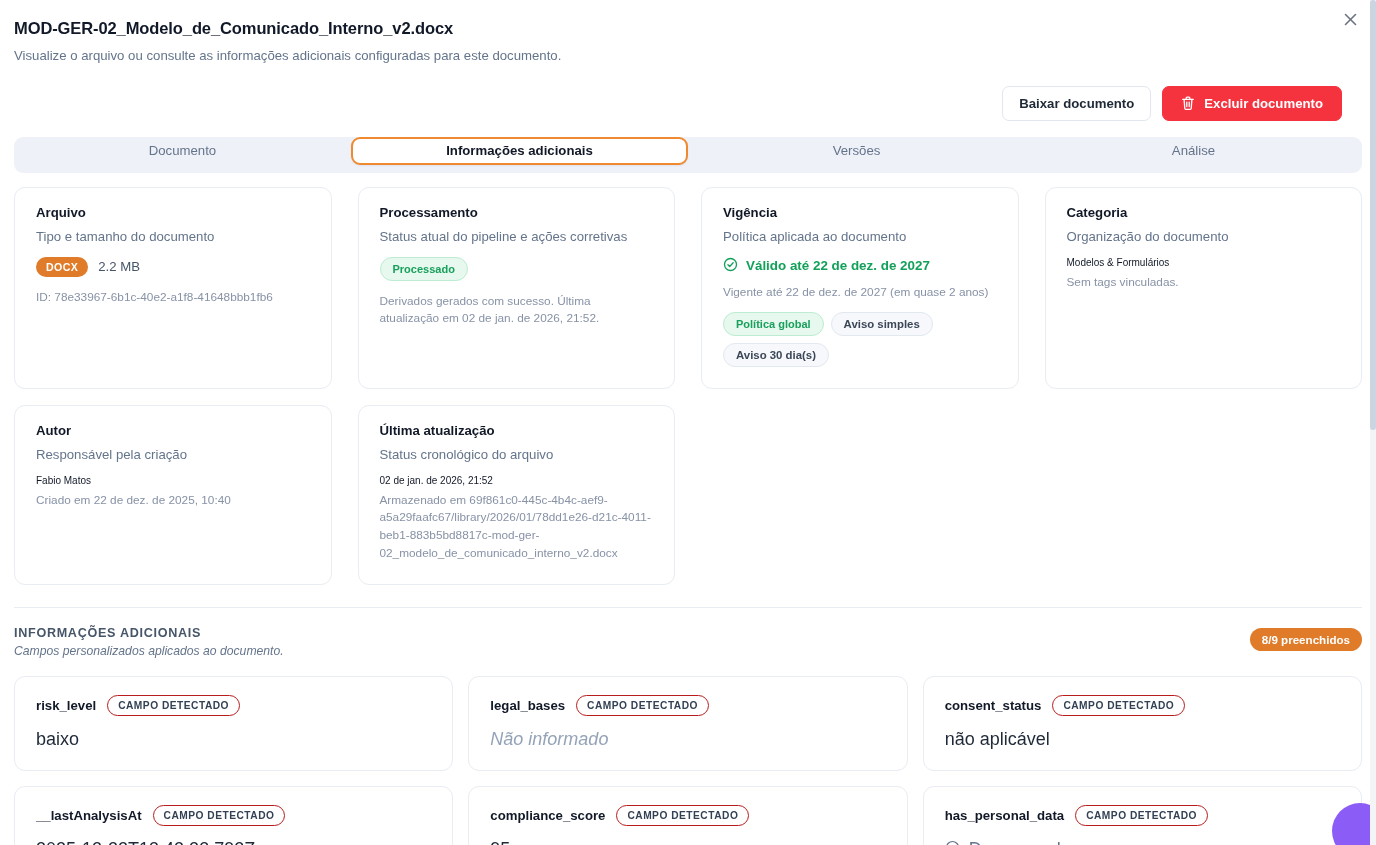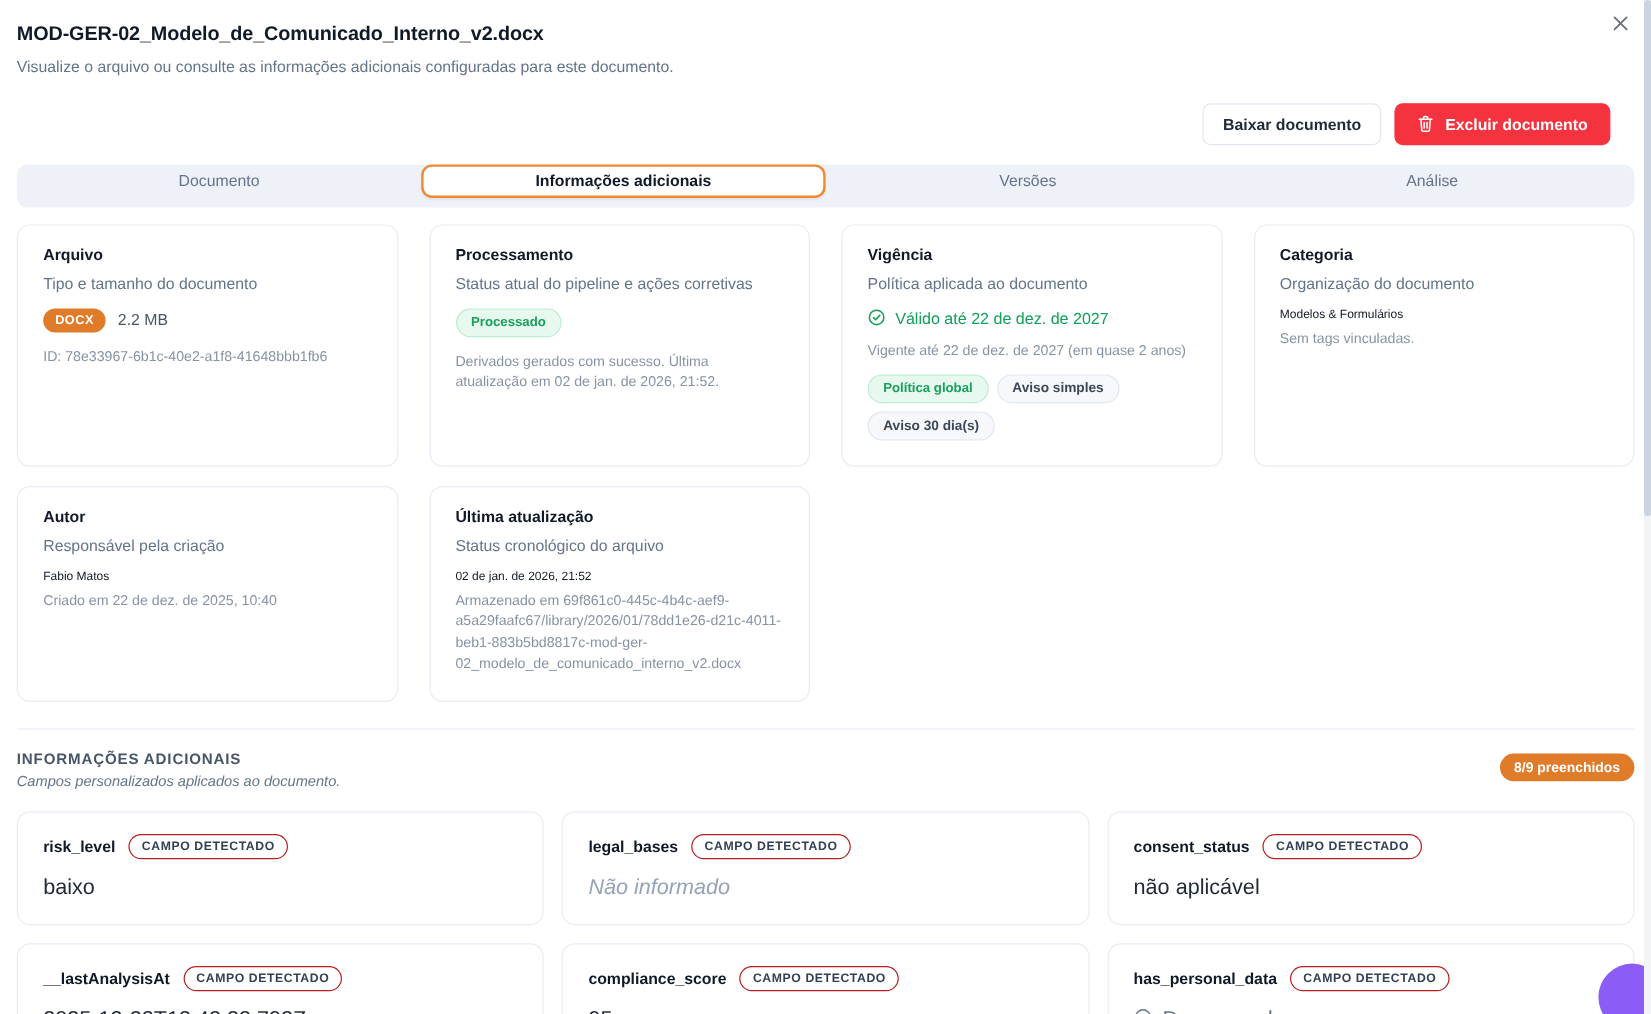--- a/index.html
+++ b/index.html
@@ -161,21 +161,21 @@
     letter-spacing: .4px;
     padding: 4px 10px;
     white-space: nowrap;
   }
   .pill-docx { background: #e07b29; color: #ffffff; }
   .pill-green { background: #e7f8ef; color: #18a05c; border: 1px solid #bdecd2; font-size: 11px; letter-spacing: 0; padding: 5px 12px; }
   .pill-soft { background: #f6f8fb; color: #3c4757; border: 1px solid #e2e8f0; font-size: 11.4px; letter-spacing: 0; padding: 5px 12px; }
   .size-text { font-size: 13.2px; color: #475569; }
   .valid-row {
     display: flex; align-items: center; gap: 8px;
-    color: #12a05a; font-weight: normal; font-size: 13.4px; margin-bottom: 9px;
+    color: #12a05a; font-weight: bold; font-size: 13.4px; margin-bottom: 9px;
   }
   .chips { display: flex; flex-wrap: wrap; gap: 7px; margin-top: 11px; max-width: 100%; }
   
   .divider { border-top: 1px solid #e8ecf3; margin: 22px 14px 0 14px; }
   .section-head {
     display: flex; align-items: flex-start; justify-content: space-between;
     margin: 18px 14px 0 14px;
   }
   .section-title {
     font-size: 12.6px; font-weight: bold; letter-spacing: .7px;

